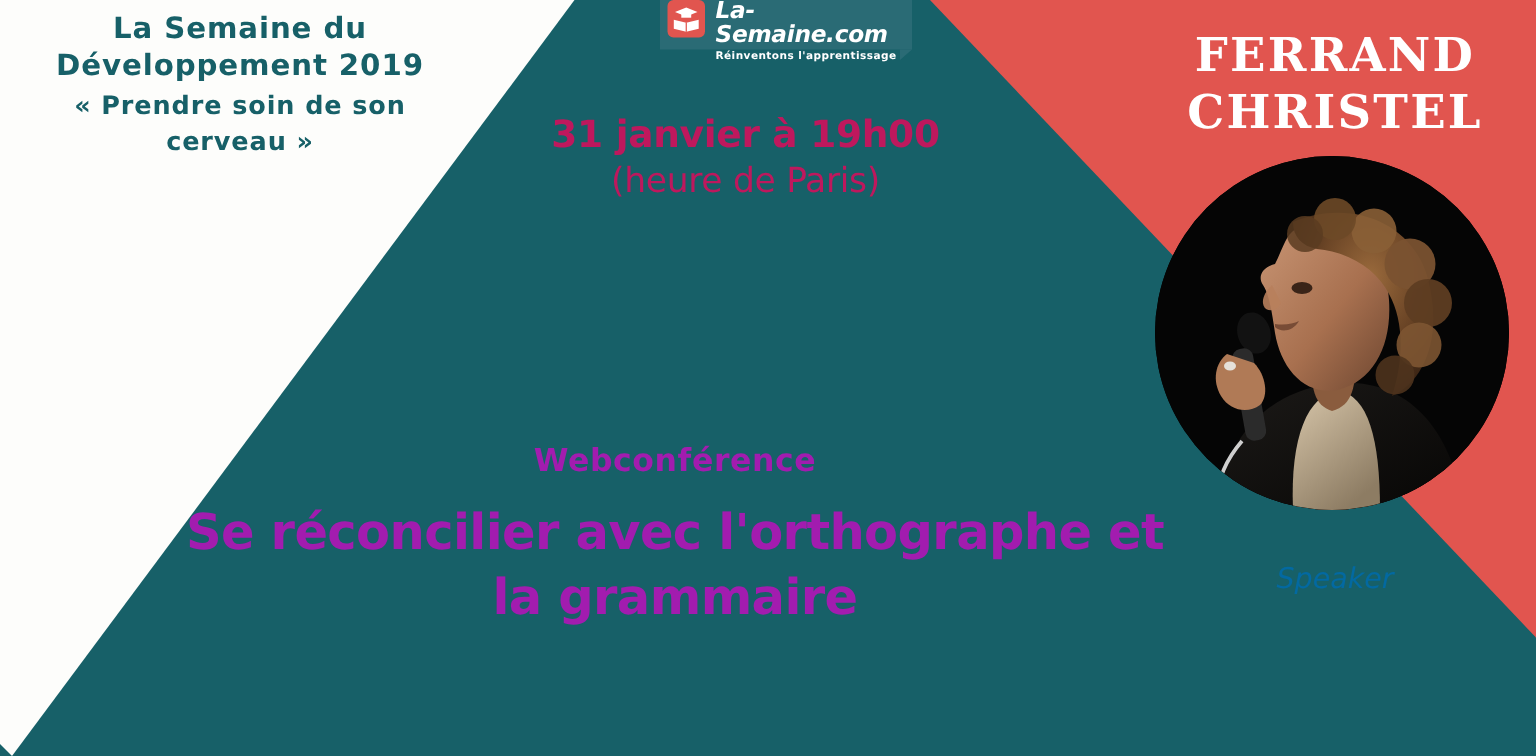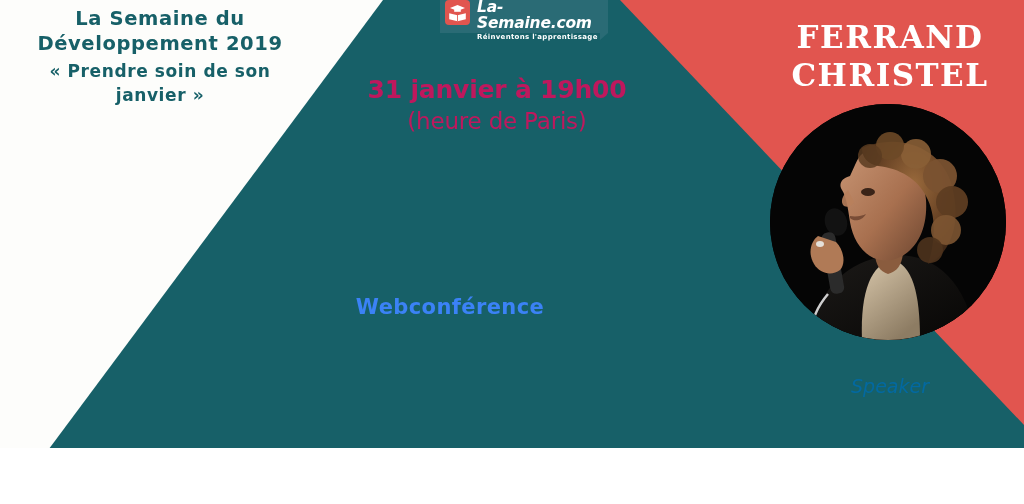--- a/index.html
+++ b/index.html
@@ -3,21 +3,21 @@
 <meta charset="utf-8">
 <style>
   html, body {
     margin: 0;
     padding: 0;
     background: #ffffff;
   }
   #poster {
     position: relative;
     width: 1024px;
-    height: 448px;
+    height: 504px;
     overflow: hidden;
     background: #fdfdfb;
     font-family: "DejaVu Sans", "Liberation Sans", sans-serif;
   }
 
   
   .shape-layer {
     position: absolute;
     inset: 0;
     width: 1024px;
@@ -133,21 +133,21 @@
     letter-spacing: -0.2px;
   }
 
   
   .conf-block {
     position: absolute;
     left: 120px;
     top: 293px;
     width: 660px;
     text-align: center;
-    color: #3b82f6;
+    color: #a21caf;
     z-index: 6;
   }
   .conf-kicker {
     font-family: "DejaVu Sans", "Liberation Sans", sans-serif;
     font-weight: bold;
     font-size: 21px;
     letter-spacing: 0.4px;
     line-height: 28px;
   }
   .conf-title {
@@ -210,21 +210,21 @@
 
     <polygon points="383,0 620,0 1024,425 1024,504 8,504" fill="#176068"></polygon>
 
     <polygon points="0,504 8,504 0,496" fill="#176068"></polygon>
   </svg>
 
   <div class="left-heading">
     <div class="l1">La Semaine du</div>
     <div class="l2">Développement 2019</div>
     <div class="l3">« Prendre soin de son</div>
-    <div class="l4">janvier »</div>
+    <div class="l4">cerveau »</div>
   </div>
 
   <div class="logo-badge">
     <span class="logo-mark">
       <svg width="19" height="18" viewBox="0 0 19 18" aria-hidden="true">
 
         <polygon points="9.5,1 17,4 9.5,7 2,4" fill="#ffffff"></polygon>
         <rect x="6.2" y="5.2" width="6.6" height="2.6" fill="#ffffff"></rect>
 
         <path d="M1.2,9.2 L9.5,11.2 L9.5,17.2 L1.2,15.2 Z" fill="#ffffff"></path>
@@ -238,20 +238,24 @@
     </span>
   </div>
 
   <div class="date-block">
     <div class="date-main">31 janvier à 19h00</div>
     <div class="date-sub">(heure de Paris)</div>
   </div>
 
   <div class="conf-block">
     <div class="conf-kicker">Webconférence</div>
+    <div class="conf-title">
+      <span>Se réconcilier avec l'orthographe et</span><br>
+      <span>la grammaire</span>
+    </div>
   </div>
 
   <div class="speaker-name">
     <div>FERRAND</div>
     <div>CHRISTEL</div>
   </div>
 
   <div class="speaker-photo">
     <svg viewBox="0 0 236 236" width="236" height="236" aria-hidden="true">
       <defs>

